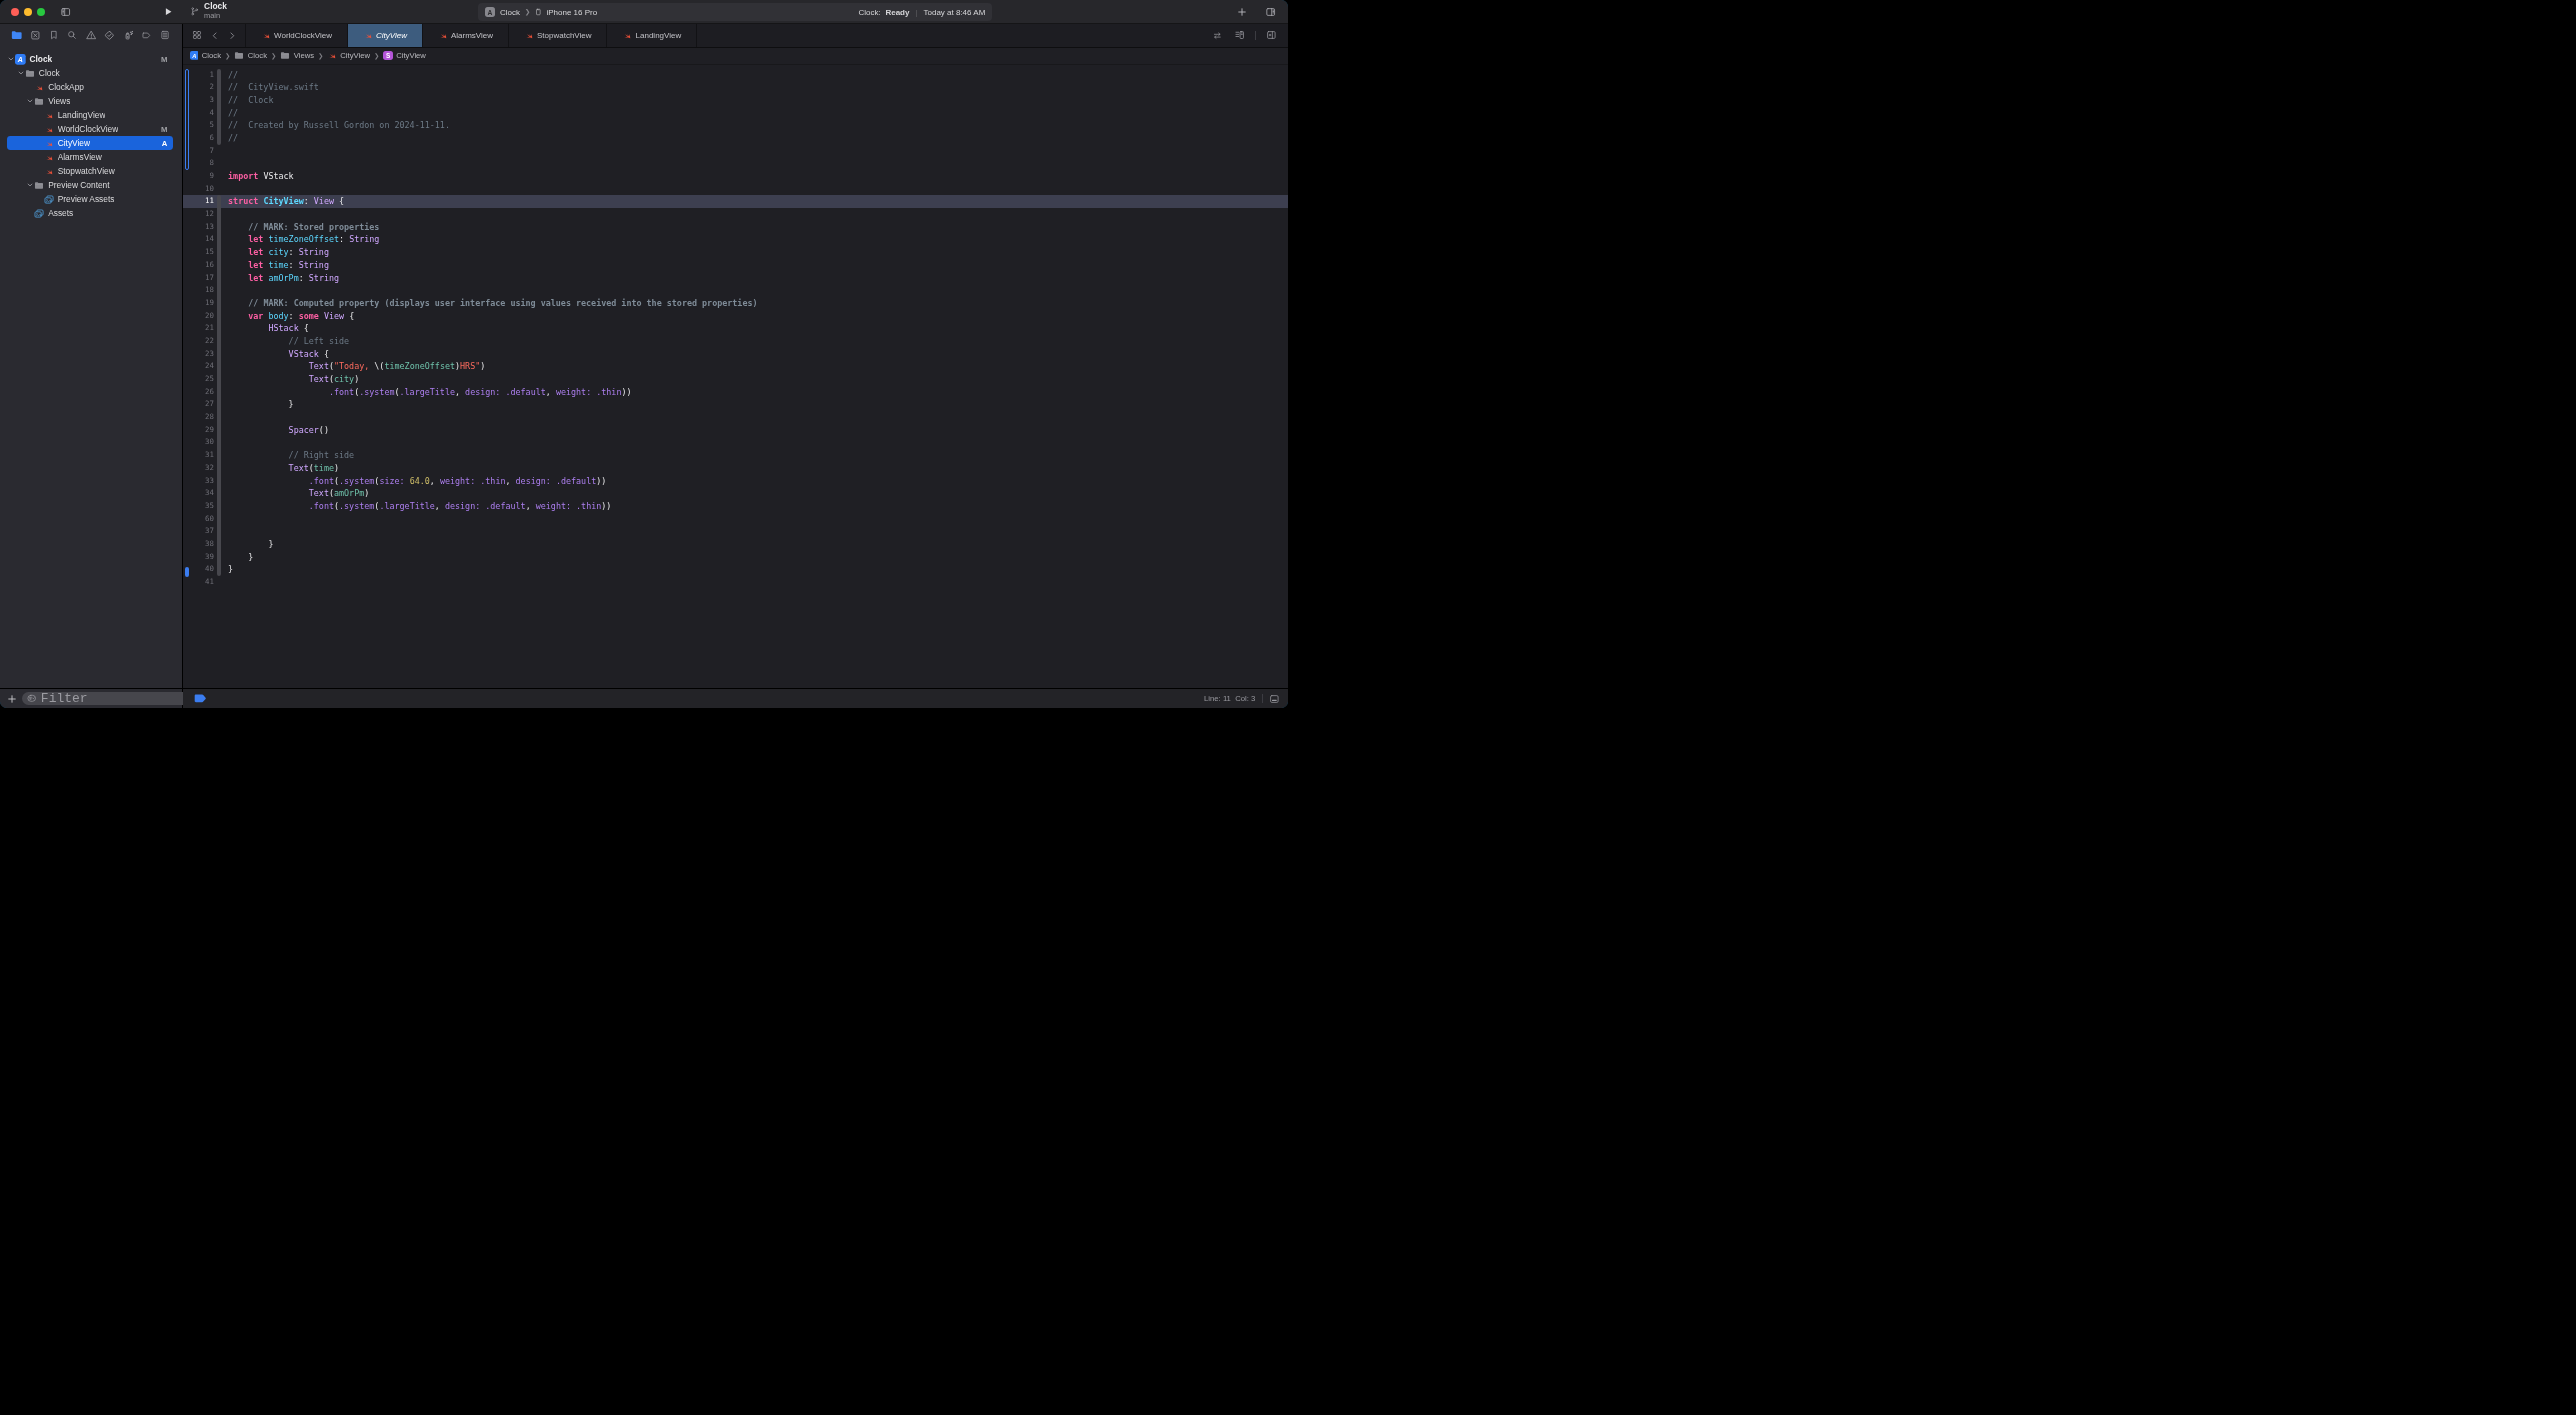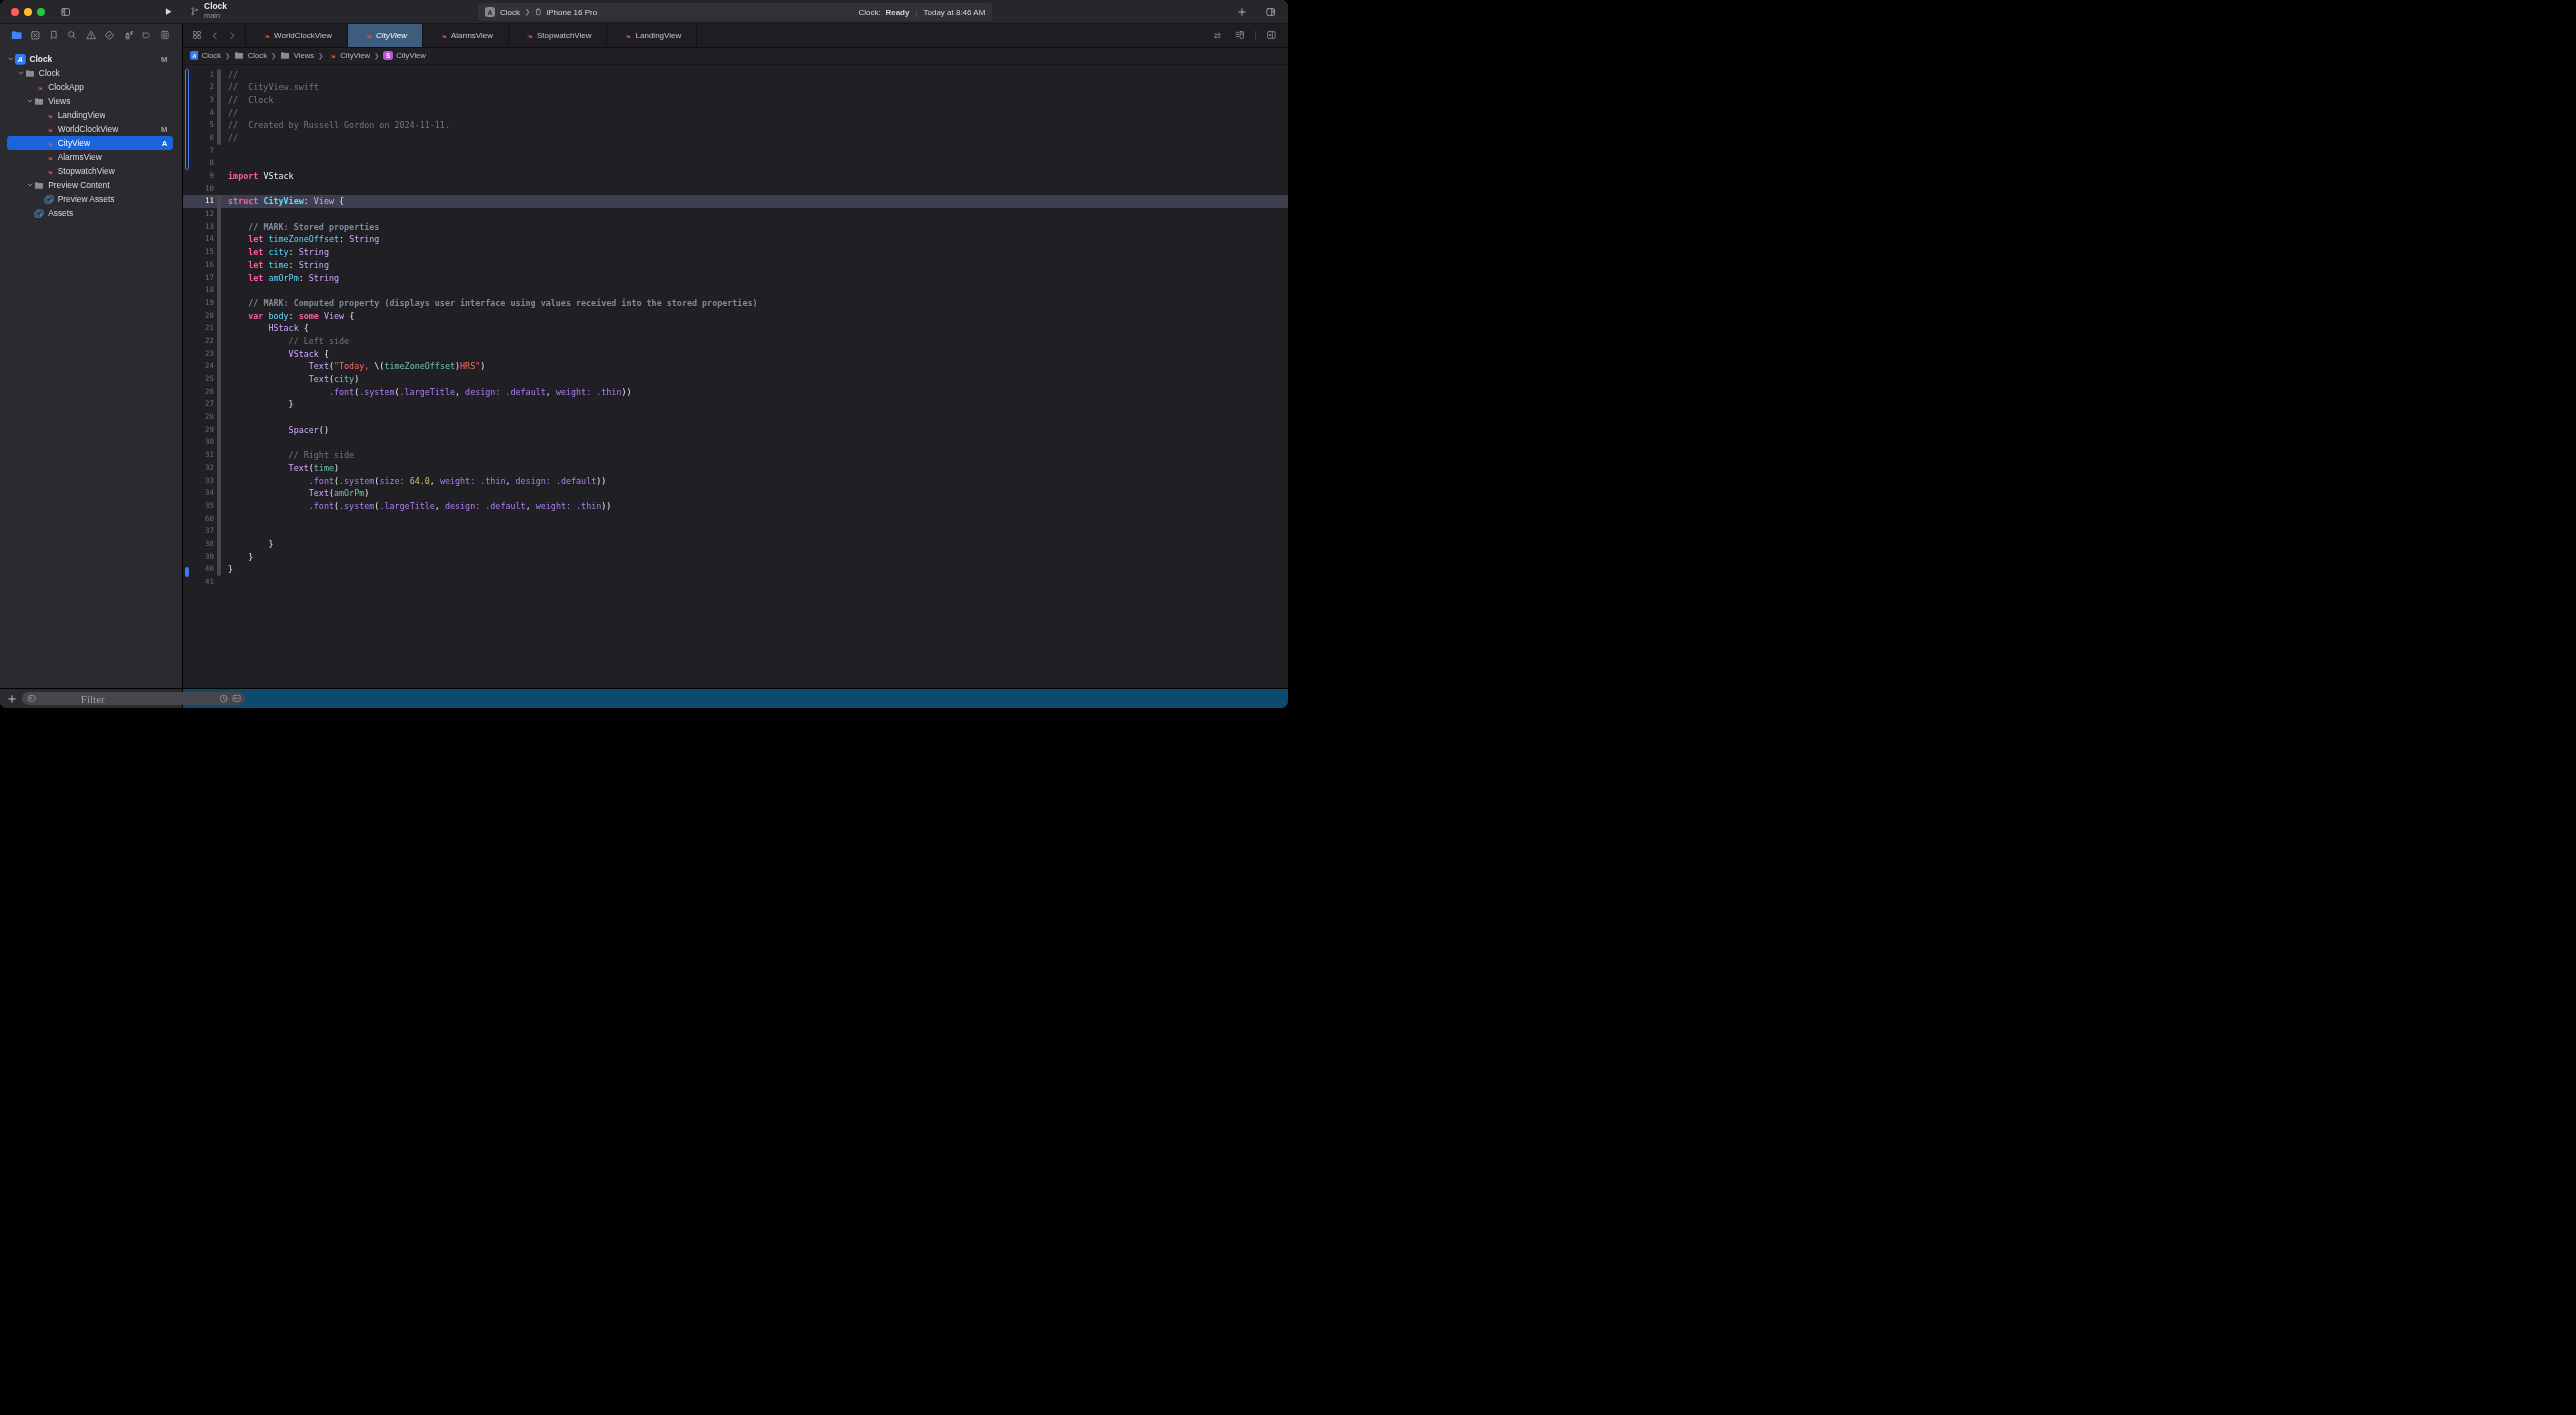--- a/index.html
+++ b/index.html
@@ -101,21 +101,21 @@
   .pl { color:#eaeaec; }
 
   
   .bottombar { position:absolute; left:0; right:0; bottom:0; height:20px; display:flex; border-top:0.7px solid #000; }
   .bb-left { width:183px; background:#2a2a30; border-right:0.7px solid #000; display:flex; align-items:center;
     padding:0 5.4px 0 6.7px; gap:5.4px; }
   .bb-plus { color:#c6c6cb; display:flex; align-items:center; }
   .filter-pill { flex:1; height:12.7px; background:#46464c; border-radius:6.7px; display:flex; align-items:center;
     padding:0 4px; gap:3.4px; color:#a5a5ab; }
   .filter-pill input { flex:1; background:transparent; border:none; outline:none; color:#d8d8da;
-    font-size:11px; font-family:Liberation Serif, serif; min-width:13.4px;margin-left:40px; }
+    font-size:13px; font-family:Liberation Mono, monospace; min-width:13.4px; }
   .filter-pill input::placeholder { color:#9b9ba1; }
   .bb-right { flex:1; background:#232327; display:flex; align-items:center; padding:0 8px 0 10.7px; }
   .linecol { margin-left:auto; display:flex; align-items:center; gap:6.7px; color:#9a9aa0; font-size:7.7px; }
   .lc-sep { width:0.7px; height:8.7px; background:#3c3c42; }
   svg { display:block; }
 </style>
 </head>
 <body>
 
 <div id="window">
@@ -756,16 +756,36 @@
             </svg>
           </span>
         <span id="icn-plusminus">
             <svg width="9.4" height="8.7" viewBox="0 0 16 16" fill="none" stroke="currentColor" stroke-width="1.2" stroke-linecap="round" stroke-linejoin="round">
               <rect x="1.6" y="2.6" width="12.8" height="10.8" rx="1.6"></rect>
               <path d="M4 8h2.8M5.4 6.6v2.8M9.4 8h2.6"></path>
             </svg>
           </span>
       </div>
     </div>
+    <div class="bb-right">
+      <span id="icn-bp">
+          <svg width="13.4" height="8.7" viewBox="0 0 20 13">
+            <path fill="#3b7df0" d="M1 2.6C1 1.6 1.8.8 2.8.8h9.4c.6 0 1.2.3 1.6.8l3.5 3.9c.5.6.5 1.4 0 2l-3.5 3.9c-.4.5-1 .8-1.6.8H2.8c-1 0-1.8-.8-1.8-1.8V2.6z"></path>
+          </svg>
+        </span>
+      <div class="linecol">
+        <span>
+          <span>Line:</span> <span>11</span>&nbsp;
+          <span>Col:</span> <span>3</span>
+        </span>
+        <span class="lc-sep"></span>
+        <span id="icn-dbgarea">
+            <svg width="10.7" height="10" viewBox="0 0 16 16" fill="none" stroke="currentColor" stroke-width="1.2" stroke-linecap="round" stroke-linejoin="round">
+              <rect x="2" y="2.6" width="12" height="10.8" rx="2"></rect>
+              <rect x="4.2" y="9.2" width="7.6" height="2" rx=".6" fill="currentColor" stroke="none"></rect>
+            </svg>
+          </span>
+      </div>
+    </div>
   </div>
 
 </div>
 
 
 </body></html>

